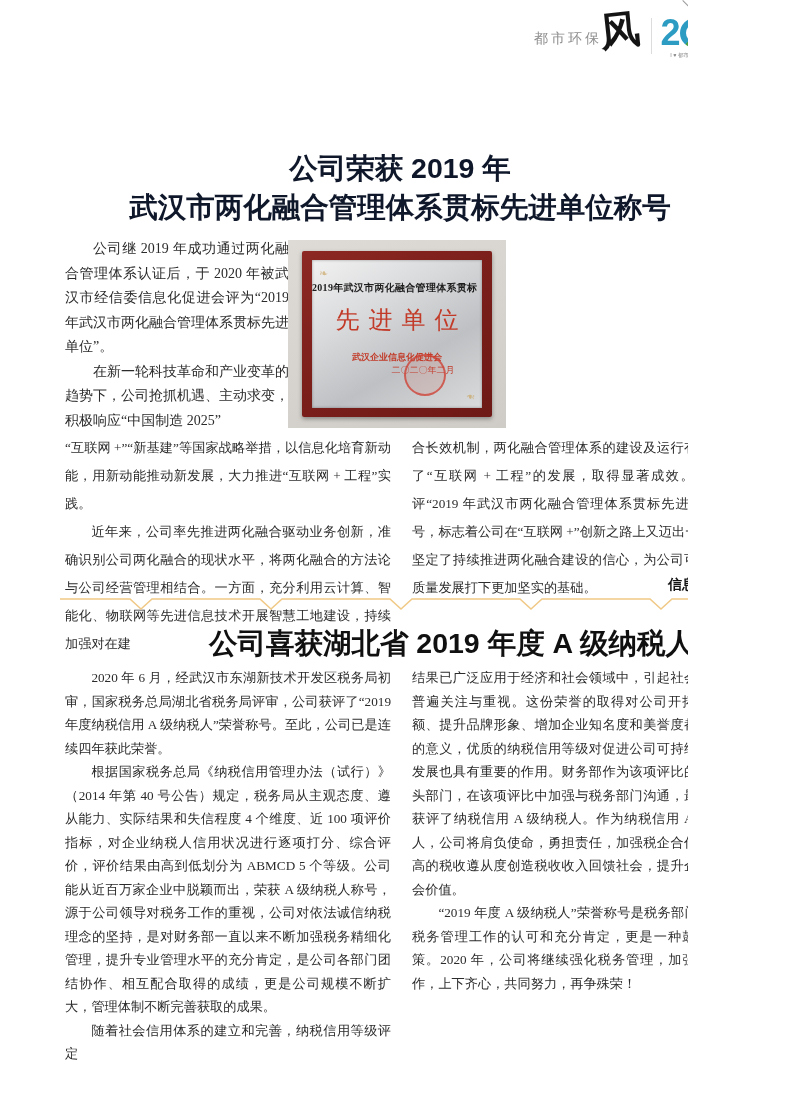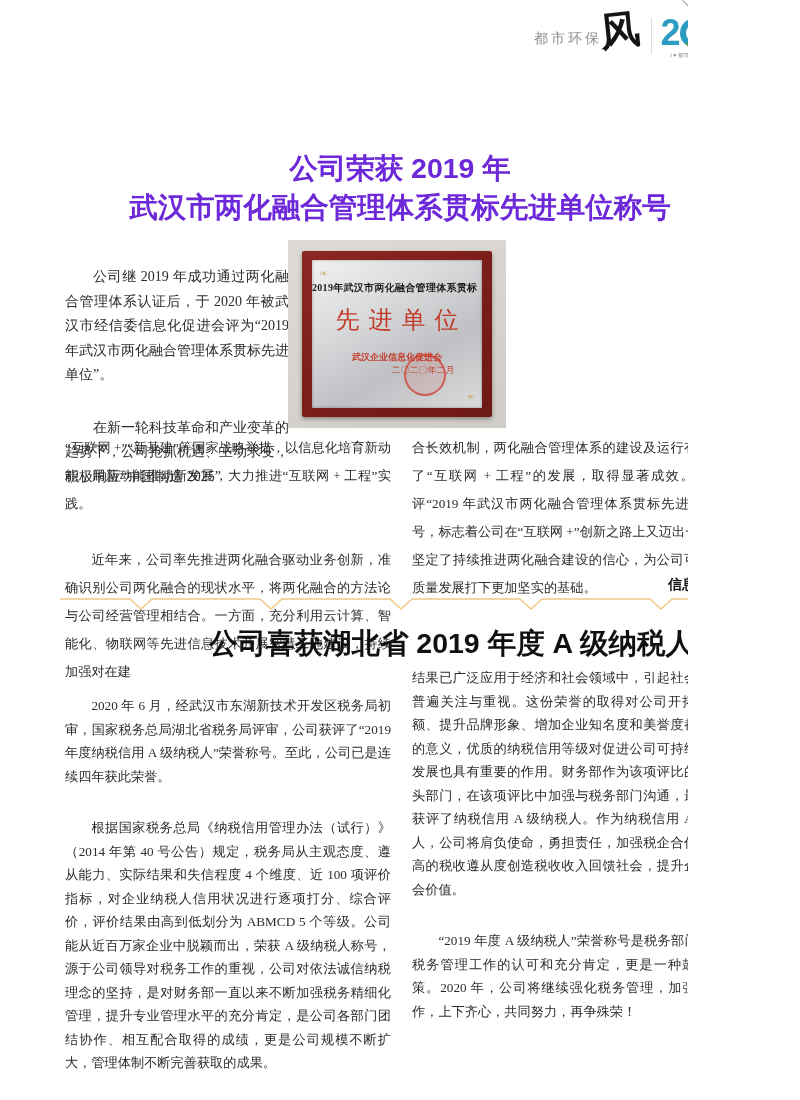--- a/index.html
+++ b/index.html
@@ -27,30 +27,30 @@
         transform-origin:0 0;transform:rotate(45.3deg);}
   .section-label{position:absolute;left:729px;top:20px;font-size:17px;font-weight:bold;color:#111;
                  font-family:"Liberation Sans","DejaVu Sans",sans-serif;letter-spacing:2px;}
   .page-tab{position:absolute;left:752px;top:70px;width:48px;height:27px;background:#58c6be;}
   .page-tab .num{position:absolute;left:0;right:0;top:5px;text-align:center;color:#fff;font-size:15px;
                  font-family:"Liberation Sans",sans-serif;}
   .tab-sq{position:absolute;left:3px;top:3px;width:5px;height:5px;background:#fff;}
 
   
   .a1-title{position:absolute;left:0;top:149px;width:800px;text-align:center;
-            font-family:"Liberation Sans","DejaVu Sans",sans-serif;font-weight:bold;color:#6d28d9;
+            font-family:"Liberation Sans","DejaVu Sans",sans-serif;font-weight:bold;color:#0f172a;
             font-size:28.5px;line-height:39px;margin:0;}
   .a2-title{position:absolute;left:0;top:617px;width:800px;text-align:right;
             font-family:"Liberation Sans","DejaVu Sans",sans-serif;font-weight:bold;color:#101010;
             font-size:28.5px;margin:8px;}
 
   
   .col{position:absolute;text-align:justify;}
   .para{text-align:justify;}
-  .para.ind{text-indent:2em;margin-top:28px;}
+  .para.ind{text-indent:2em;}
   .col-lt{left:65px; top:237px;width:224px;font-size:14px;  line-height:24.5px;}
   .col-rt{left:513px;top:237px;width:226px;font-size:14px;  line-height:24.5px;}
   .col-lb{left:65px; top:434px;width:326px;font-size:13.2px;line-height:28px;}
   .col-rb{left:412px;top:434px;width:326px;font-size:13.2px;line-height:28px;}
   .col-a2l{left:65px;top:666px;width:326px;font-size:13.2px;line-height:23.5px;}
   .col-a2r{left:412px;top:666px;width:326px;font-size:13.2px;line-height:23.5px;}
   .byline{position:absolute;width:326px;text-align:right;font-weight:bold;color:#111;
           font-family:"Liberation Sans","DejaVu Sans",sans-serif;font-size:14px;}
   .byline-1{left:412px;top:576px;}
   .byline-2{left:412px;top:988px;}

